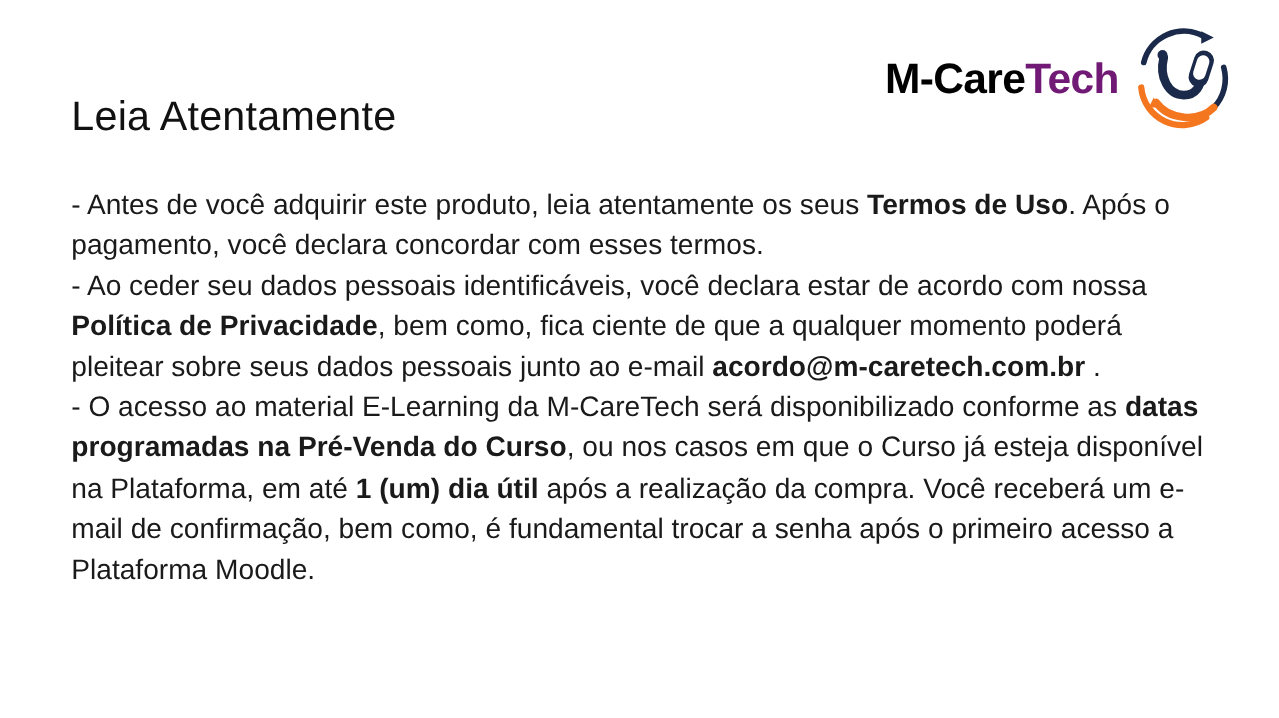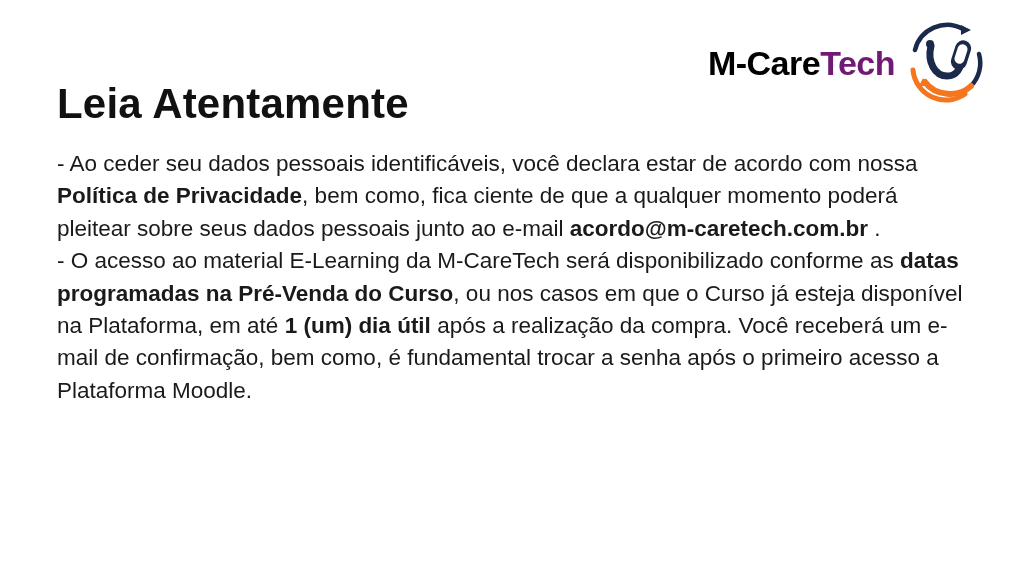--- a/index.html
+++ b/index.html
@@ -46,22 +46,22 @@
     height: 86px;
     flex: 0 0 86px;
   }
   .logo-mark svg { display: block; }
 
   
   .title {
     position: absolute;
     left: 57px;
     top: 52px;
-    font-size: 42px;
-    font-weight: bold;
+    font-size: 33px;
+    font-weight: normal;
     color: #111111;
     letter-spacing: 0.2px;
   }
 
   
   .body-copy {
     position: absolute;
     left: 57px;
     top: 148px;
     width: 920px;
@@ -102,17 +102,18 @@
 
         <path d="M24 62 C34 76 58 78 70 66" fill="none" stroke="#f4761f" stroke-width="6" stroke-linecap="round"></path>
         <path d="M22 58 L26 66 L18 66 Z" fill="#f4761f"></path>
       </svg>
     </div>
   </div>
 
   <h1 class="title">Leia Atentamente</h1>
 
   <div class="body-copy">
+    <p><span>- Antes de você adquirir este produto, leia atentamente os seus </span><b>Termos de Uso</b><span>. Após o pagamento, você declara concordar com esses termos.</span></p>
     <p><span>- Ao ceder seu dados pessoais identificáveis, você declara estar de acordo com nossa </span><b>Política de Privacidade</b><span>, bem como, fica ciente de que a qualquer momento poderá pleitear sobre seus dados pessoais junto ao e-mail </span><b>acordo@m-caretech.com.br</b><span> .</span></p>
     <p><span>- O acesso ao material E-Learning da M-CareTech será disponibilizado conforme as </span><b>datas programadas na Pré-Venda do Curso</b><span>, ou nos casos em que o Curso já esteja disponível na Plataforma, em até </span><b>1 (um) dia útil</b><span> após a realização da compra. Você receberá um e-mail de confirmação, bem como, é fundamental trocar a senha após o primeiro acesso a Plataforma Moodle.</span></p>
   </div>
 
 </div>
 
 </body></html>

